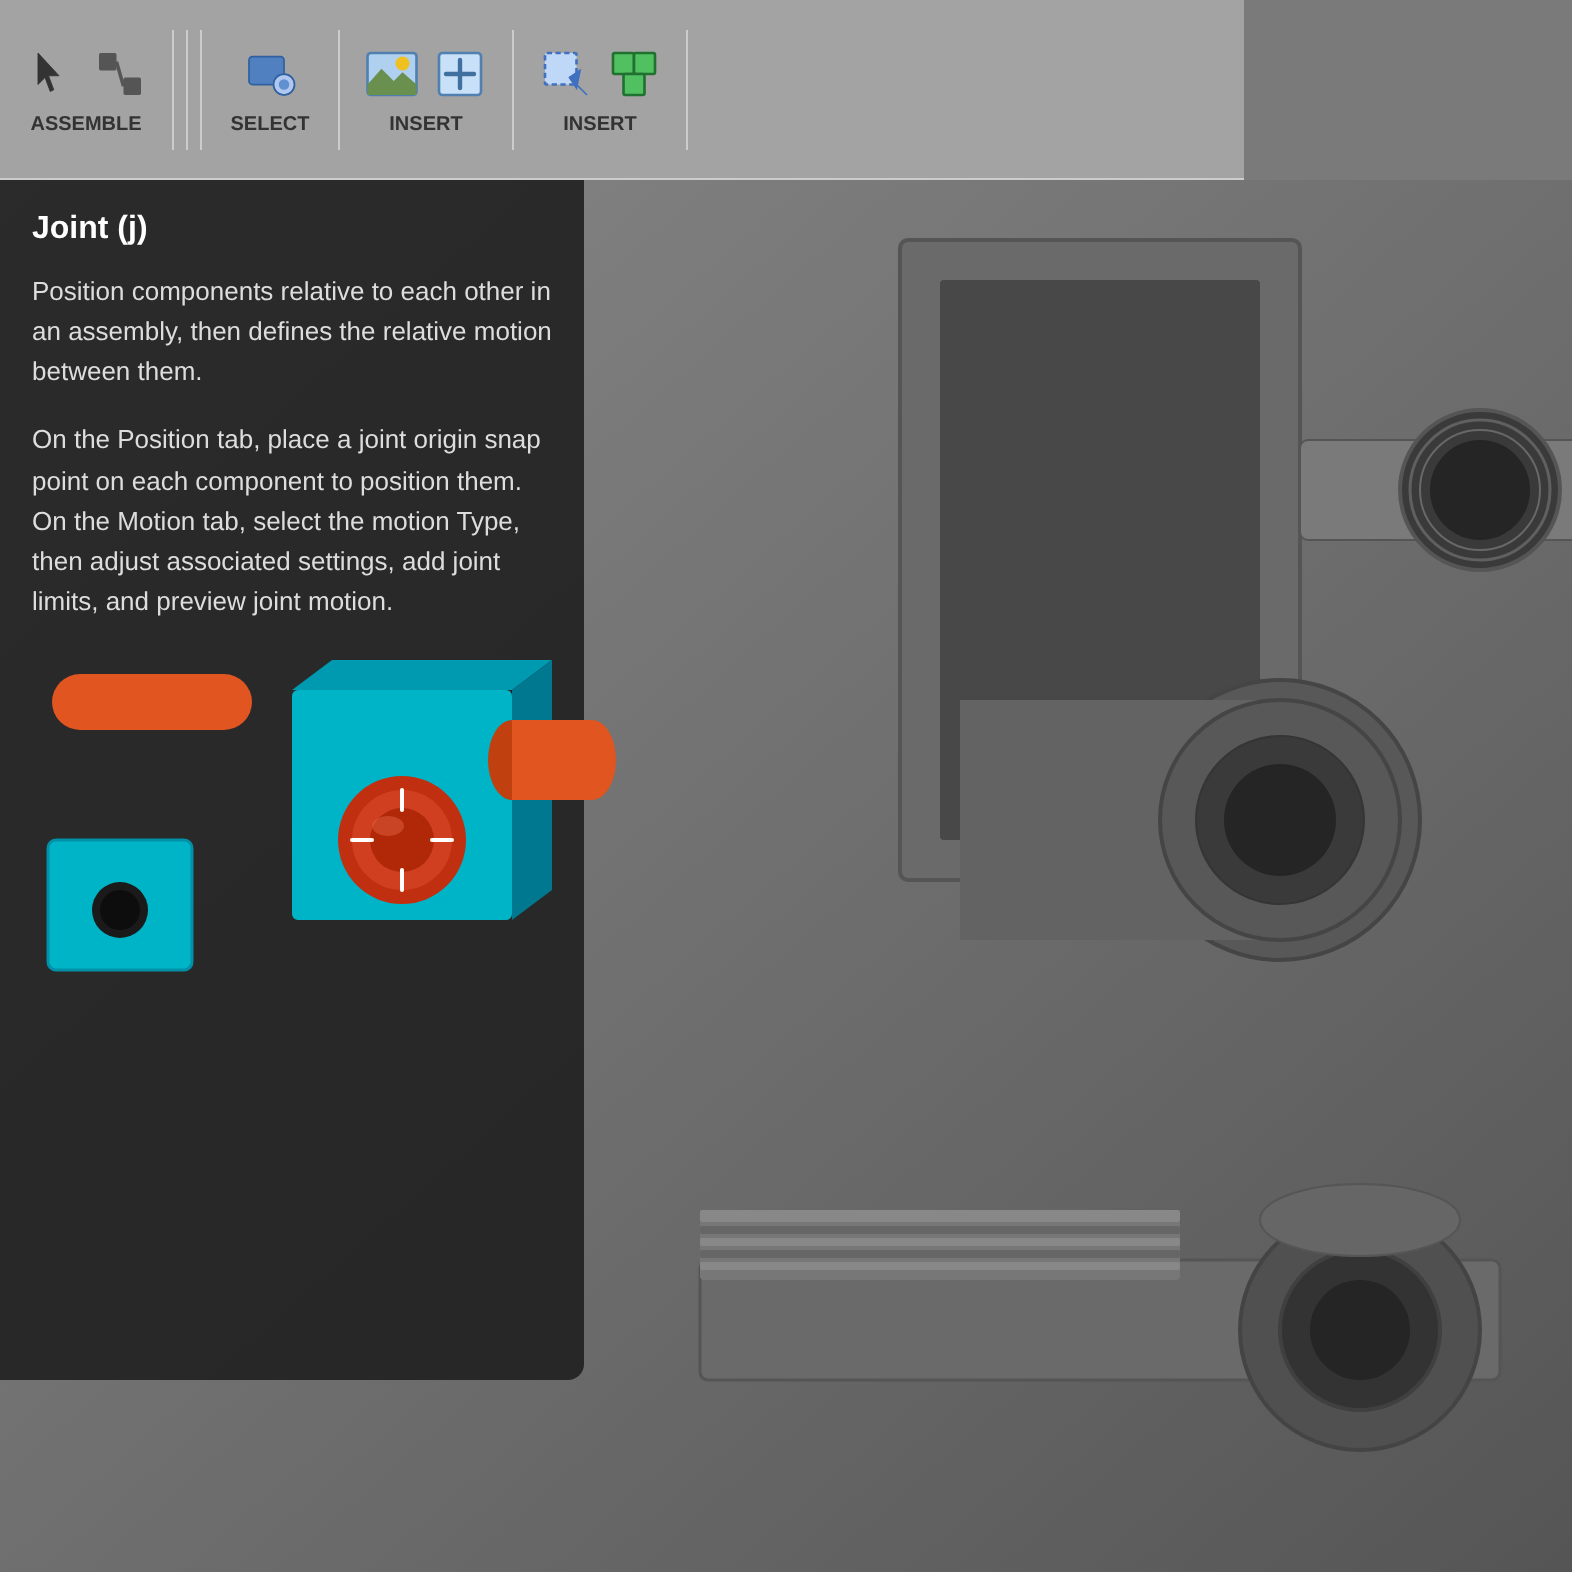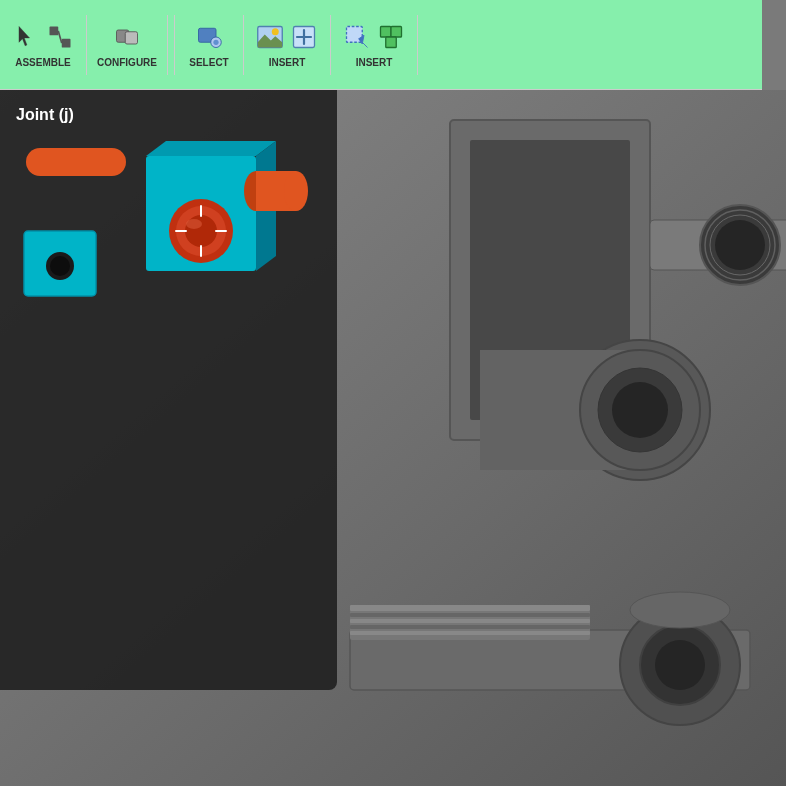--- a/index.html
+++ b/index.html
@@ -6,23 +6,23 @@
     body {
       width: 786px;
       height: 786px;
       overflow: hidden;
       font-family: Arial, sans-serif;
       background: #7a7a7a;
     }
 
     
     #toolbar {
-      width: 762px;
+      width: 622px;
       height: 90px;
-      background: #86efac;
+      background: #a3a3a3;
       border-bottom: 1px solid #ccc;
       display: flex;
       align-items: center;
       padding: 0 4px;
       gap: 2px;
     }
 
     .toolbar-group {
       display: flex;
       flex-direction: column;
@@ -75,21 +75,21 @@
       height: 696px;
       position: relative;
       background: #6d6d6d;
     }
 
     
     #help-panel {
       position: absolute;
       top: 0;
       left: 0;
-      width: 337px;
+      width: 292px;
       height: 600px;
       background: rgba(30, 30, 30, 0.88);
       color: white;
       padding: 16px;
       border-radius: 0 0 8px 0;
     }
 
     #help-panel .joint-title {
       font-size: 16px;
       font-weight: bold;
@@ -152,31 +152,20 @@
           <rect x="18" y="18" width="10" height="10" rx="1" fill="#555"></rect>
           <line x1="14" y1="9" x2="18" y2="23" stroke="#555" stroke-width="2"></line>
         </svg>
       </div>
     </div>
     <div class="label">ASSEMBLE</div>
   </div>
 
   <div class="toolbar-divider"></div>
 
-  <div class="toolbar-group">
-    <div class="icons">
-      <div class="tb-icon">
-        <svg viewBox="0 0 32 32" fill="none">
-          <rect x="4" y="8" width="14" height="14" rx="2" fill="#888" stroke="#555" stroke-width="1"></rect>
-          <rect x="14" y="10" width="14" height="14" rx="2" fill="#bbb" stroke="#555" stroke-width="1"></rect>
-        </svg>
-      </div>
-    </div>
-    <div class="label">CONFIGURE</div>
-  </div>
 
   <div class="toolbar-divider"></div>
 
 
   <div class="toolbar-divider"></div>
 
   <div class="toolbar-group">
     <div class="icons">
       <div class="tb-icon">
         <svg viewBox="0 0 32 32" fill="none">
@@ -298,21 +287,23 @@
 
       <ellipse cx="100" cy="80" rx="60" ry="60" fill="#585858" stroke="#454545" stroke-width="2"></ellipse>
       <ellipse cx="100" cy="80" rx="42" ry="42" fill="#3a3a3a" stroke="#353535" stroke-width="1"></ellipse>
       <ellipse cx="100" cy="80" rx="28" ry="28" fill="#252525"></ellipse>
     </g>
   </svg>
 
   <div id="help-panel">
     <div class="joint-title">Joint (j)</div>
 
-
+    <div class="joint-desc">Position components relative to each other in an assembly, then defines the relative motion between them.</div>
+
+    <div class="joint-desc2">On the Position tab, place a joint origin snap point on each component to position them. On the Motion tab, select the motion Type, then adjust associated settings, add joint limits, and preview joint motion.</div>
 
     <div id="joint-illustration">
       <svg viewBox="0 0 310 170" width="310" height="170">
 
         <rect x="10" y="12" width="100" height="28" rx="14" fill="#e05520"></rect>
 
         <rect x="8" y="95" width="72" height="65" rx="4" fill="#00b4c8"></rect>
 
         <rect x="8" y="95" width="72" height="65" rx="4" fill="none" stroke="#0090a8" stroke-width="1.5"></rect>
 

